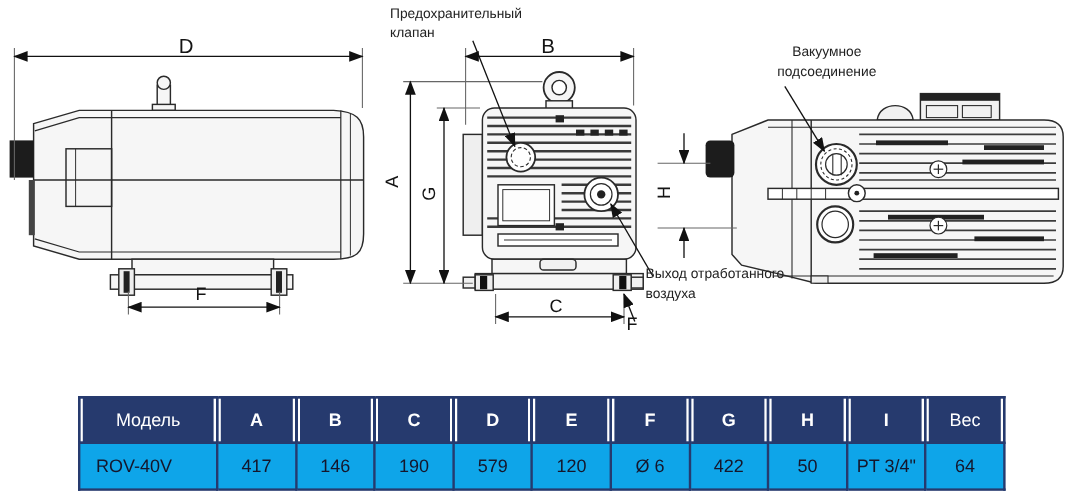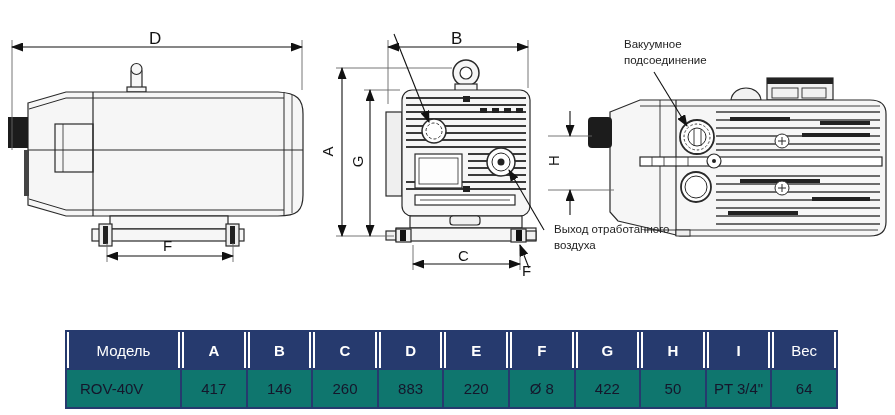--- a/index.html
+++ b/index.html
@@ -18,21 +18,21 @@
     table-layout:fixed; width:773px;
   }
   table.dims th {
     background:var(--table-header-bg,#263a6e); color:var(--table-header-text,#fff);
     border:2px solid var(--table-border,#263a6e);
     box-shadow: inset 2px 0 0 #ffffff, inset -2px 0 0 #ffffff;
     height:34px; font-size:15px; font-weight:bold; text-align:center;margin-left:41px;
   }
   table.dims th.reg { font-weight:normal; font-size:15px; }
   table.dims td {
-    background:#0f766e; border:2px solid var(--table-border,#263a6e);
+    background:#0ea5e9; border:2px solid var(--table-border,#263a6e);
     height:35px; font-size:15px; color:#15162b; text-align:center;
   }
   table.dims td.model { text-align:left; padding-left:13px; }
 </style>
 </head>
 <body>
 
 <div class="stage">
 
   <svg width="895" height="325" viewBox="0 0 895 325">
@@ -262,22 +262,23 @@
 
   <span class="dim-label big" style="left:149px; top:29px;">D</span>
   <span class="dim-label" style="left:163px; top:237px;">F</span>
   <span class="dim-label big" style="left:451px; top:29px;">B</span>
   <span class="dim-label rot" style="left:322px; top:143px;">A</span>
   <span class="dim-label rot" style="left:352px; top:153px;">G</span>
   <span class="dim-label" style="left:458px; top:247px;">C</span>
   <span class="dim-label" style="left:522px; top:262px;">F</span>
   <span class="dim-label rot" style="left:548px; top:152px;">H</span>
 
-  <span class="ann" style="left:624px; top:37px;  width:130px;">Вакуумное подсоединение</span>
-  <span class="ann" style="left:538px; top:222px; width:160px;margin-left:16px;">Выход отработанного воздуха</span>
+  <span class="ann" style="left:325px; top:5px;   width:140px;">Предохранительный клапан</span>
+  <span class="ann" style="left:624px; top:37px;  width:130px;text-align:center;">Вакуумное подсоединение</span>
+  <span class="ann" style="left:538px; top:222px; width:160px;">Выход отработанного воздуха</span>
 
   <table class="dims">
     <colgroup>
       <col style="width:115px">
         <col>
         <col>
         <col>
         <col>
         <col>
         <col>
@@ -299,24 +300,24 @@
         <th>H</th>
         <th>I</th>
         <th class="reg">Вес</th>
       </tr>
     </thead>
     <tbody>
       <tr>
         <td class="model">ROV-40V</td>
         <td>417</td>
         <td>146</td>
-        <td>260</td>
-        <td>883</td>
-        <td>220</td>
-        <td>Ø 8</td>
+        <td>190</td>
+        <td>579</td>
+        <td>120</td>
+        <td>Ø 6</td>
         <td>422</td>
         <td>50</td>
         <td>PT 3/4"</td>
         <td>64</td>
       </tr>
     </tbody>
   </table>
 
 </div>
 

